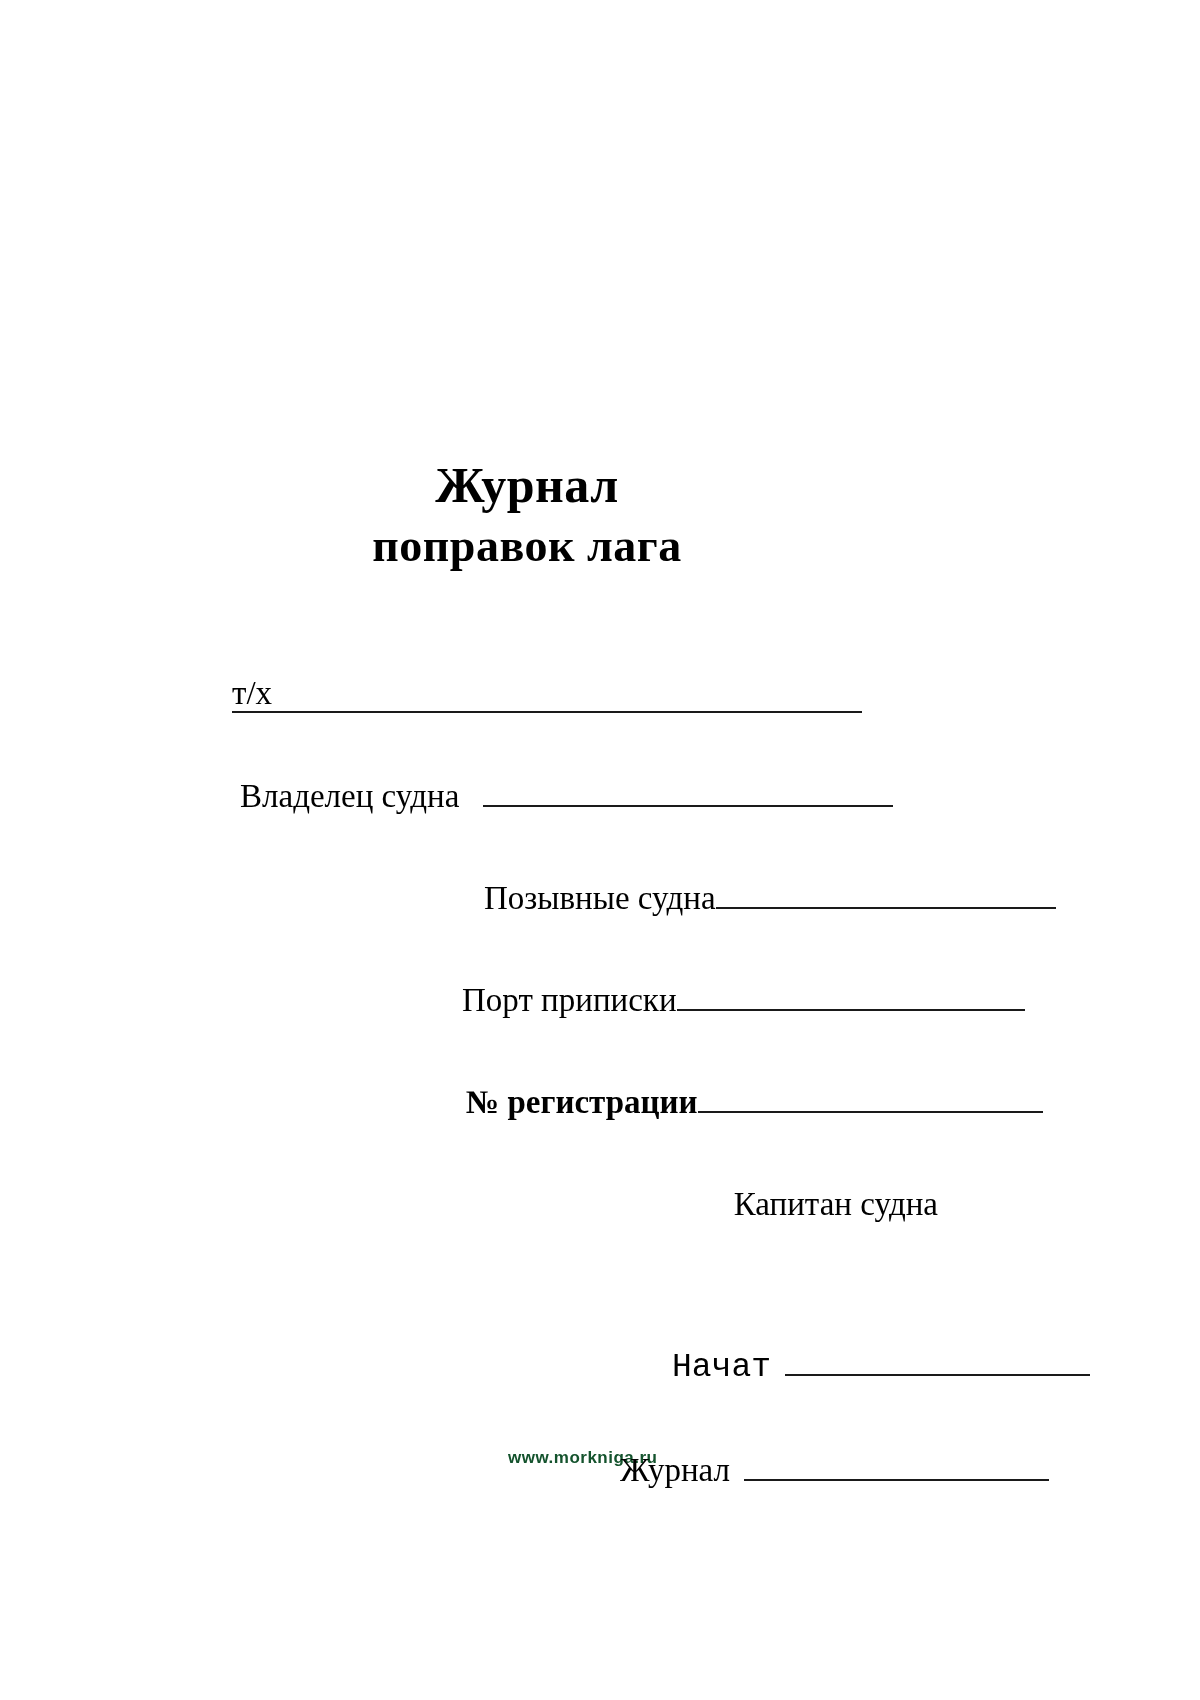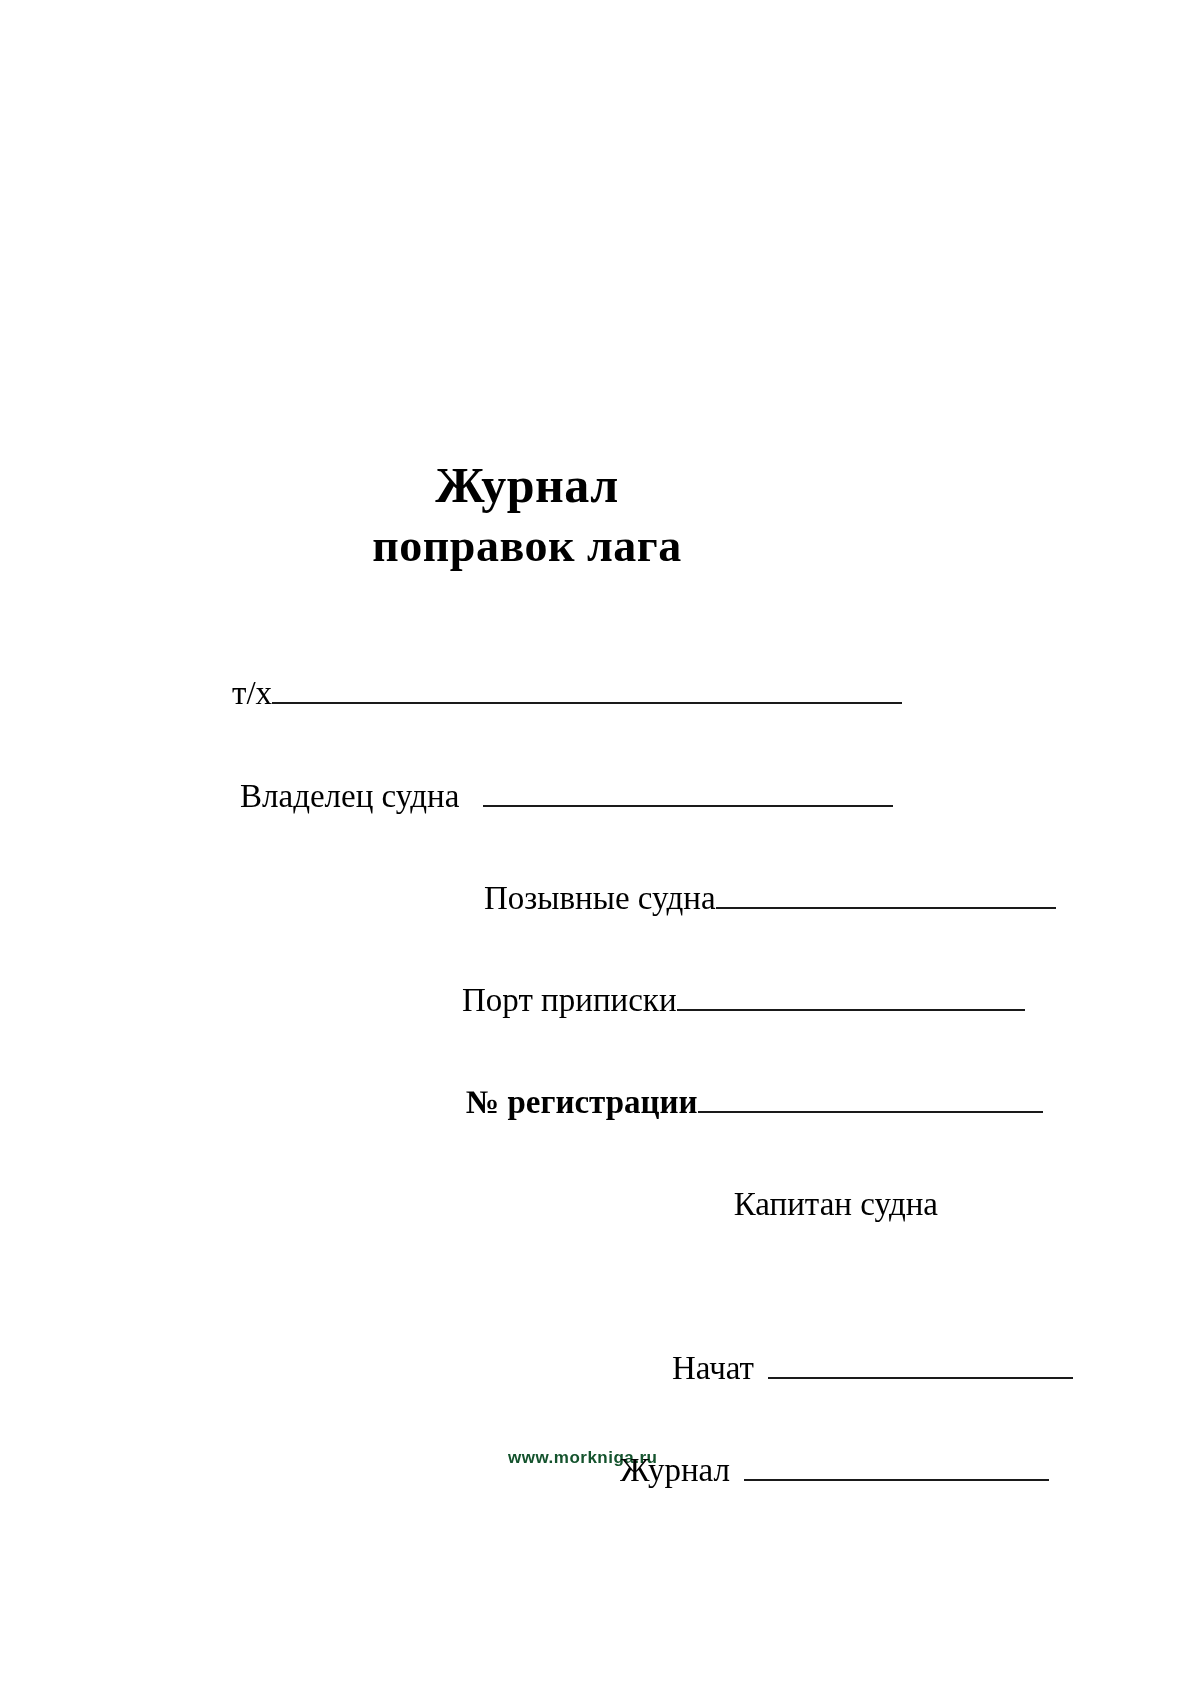--- a/index.html
+++ b/index.html
@@ -61,38 +61,38 @@
   .form-label {
     font-size: 33px;
   }
   .fill-rule {
     display: inline-block;
     border-bottom: 2px solid #1a1a1a;
     height: 0;
     margin-bottom: 4px;
   }
 
-  .row-tx        { left: 232px;  top: 675px; }
+  .row-tx        { left: 232px;  top: 675px; flex-direction: column; }
   .row-owner     { left: 240px;  top: 778px; gap: 24px; }
   .row-callsign  { left: 444px;  top: 880px; margin-left: 40px; }
   .row-port      { left: 462px;  top: 982px; }
   .row-reg       { left: 466px;  top: 1084px; font-weight: bold; }
 
   .captain {
     position: absolute;
     left: 0;
     top: 1186px;
     width: 1100px;
     text-align: right;
     padding-right: 162px;
     box-sizing: border-box;
     font-size: 33px;
   }
 
-  .row-start     { left: 672px;  top: 1350px; }
+  .row-start     { left: 672px;  top: 1350px; font-family: Liberation Mono, monospace; }
   .row-end       { left: 620px;  top: 1452px; }
 
   .gap {
     display: inline-block;
     width: 14px;
   }
 
   
   .watermark {
     position: absolute;

